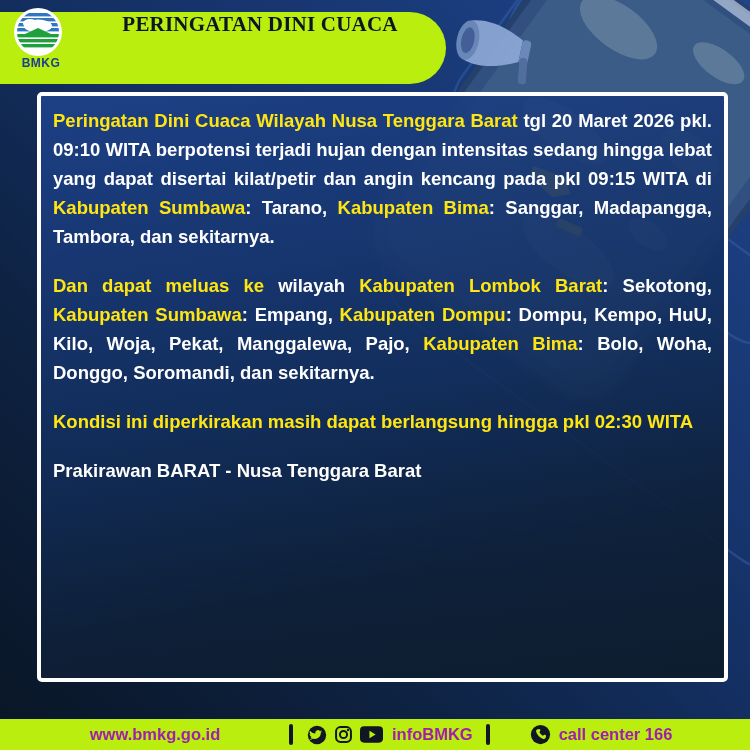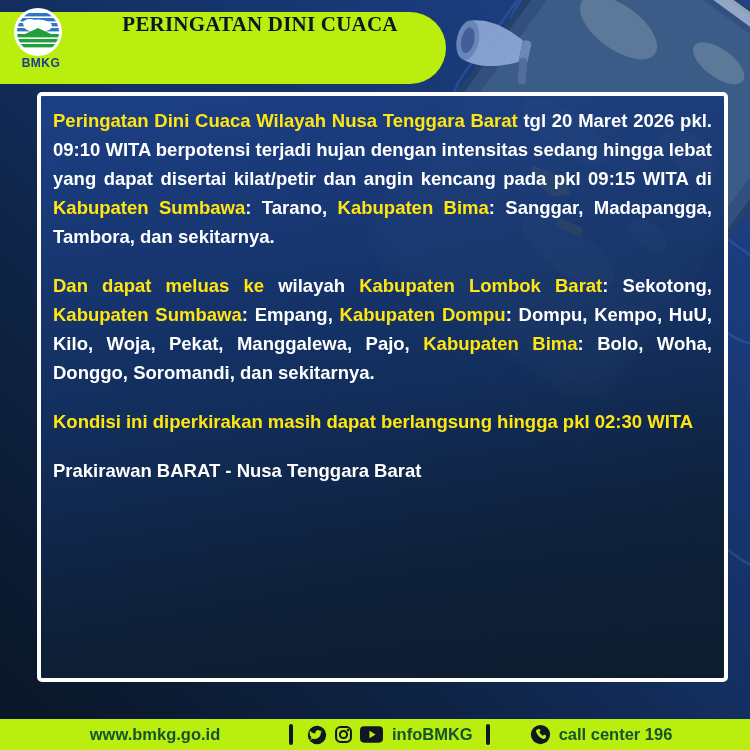--- a/index.html
+++ b/index.html
@@ -31,21 +31,21 @@
     margin-left:12px;
   }
   .para{
     margin:0 0 20px 0;color:#ffffff;
     font-weight:bold;font-size:18.5px;line-height:29px;text-align:justify;
   }
   .para .hl{color:#ffe512;}
   
   .footer{
     position:absolute;left:0;bottom:0;width:750px;height:31px;background:#b9ee0e;
-    display:flex;align-items:center;color:#14532d;font-weight:bold;font-size:16.5px;margin-top:44px;
+    display:flex;align-items:center;color:#a21caf;font-weight:bold;font-size:16.5px;margin-top:44px;
   }
   .web{margin-left:85px;width:140px;text-align:center;}
   .sep{width:4px;height:21px;background:#101722;border-radius:2px;}
   .sep1{margin-left:64px;}
   .sep2{margin-left:13px;}
   .icons{display:flex;align-items:center;margin-left:14px;gap:7px;}
   .handle{margin-left:9px;text-align:right;}
   .phone-ic{margin-left:40px;}
   .callcenter{margin-left:8px;}
 </style>
@@ -175,16 +175,16 @@
         <rect width="28" height="20" rx="5" fill="#101722"></rect>
         <path d="M11.5 5.5 19 10l-7.5 4.5z" fill="#b9ee0e"></path>
       </svg>
     </span>
     <span class="handle">infoBMKG</span>
     <span class="sep sep2"></span>
     <svg class="phone-ic" width="21" height="21" viewBox="0 0 24 24">
       <circle cx="12" cy="12" r="11" fill="#101722"></circle>
       <path fill="#b9ee0e" d="M8 6.4c2.9-1.6 4.3.1 3.7 1.4l-.9 1.6c1 1.7 2.2 2.9 3.9 3.9l1.6-.9c1.3-.6 3 .8 1.4 3.7-.5.9-1.6 1.3-2.7.9-3.9-1.3-6.6-4-7.9-7.9-.4-1.1 0-2.2.9-2.7z"></path>
     </svg>
-    <span class="callcenter">call center 196</span>
+    <span class="callcenter">call center 166</span>
   </div>
 
 </div>
 
 </body></html>

